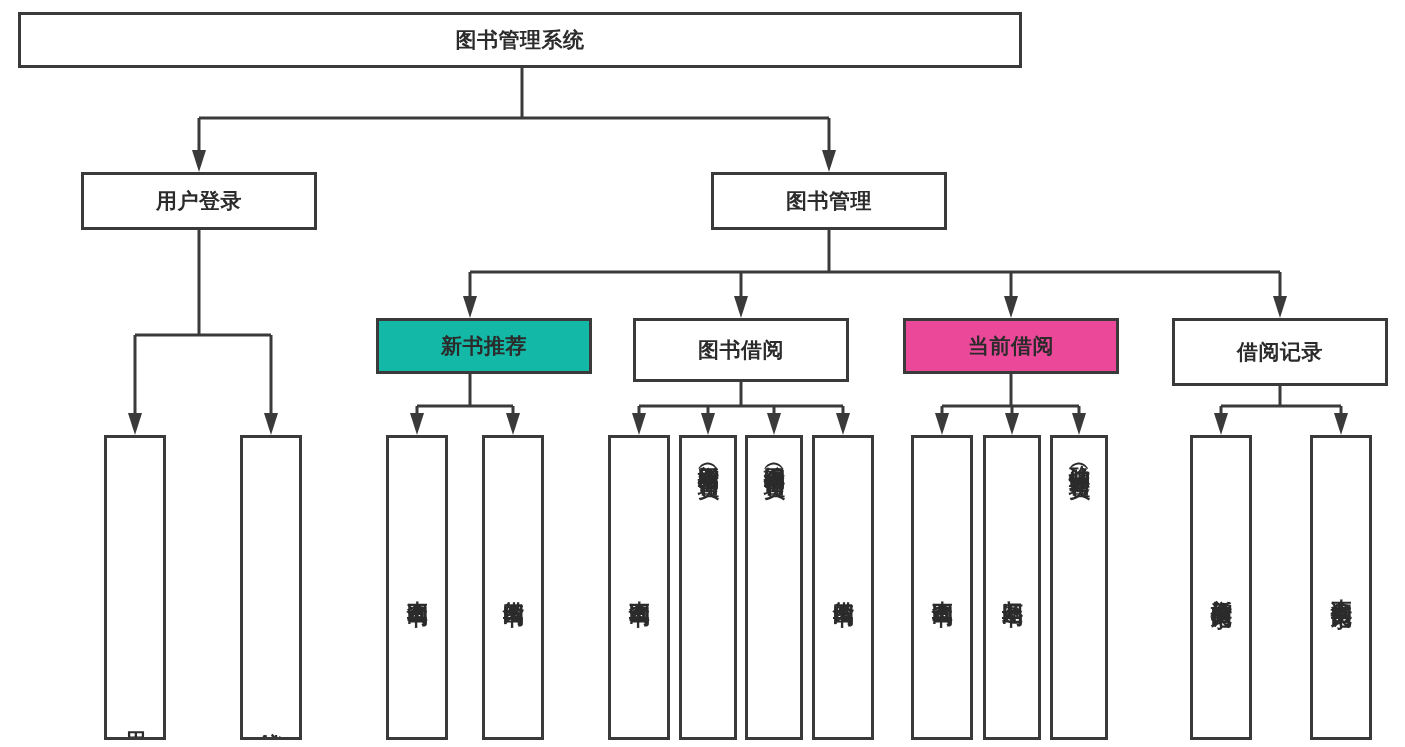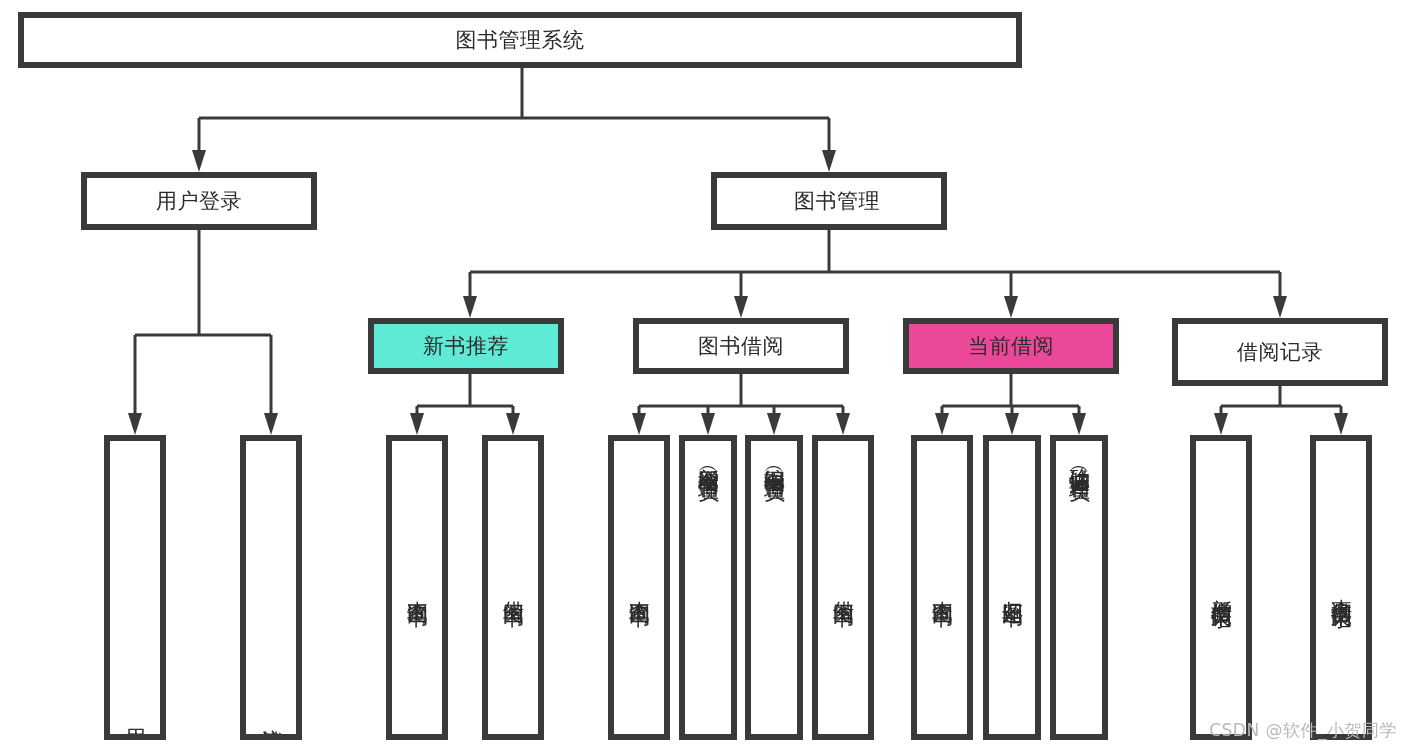--- a/index.html
+++ b/index.html
@@ -17,22 +17,23 @@
   #diagram-root {
     position: absolute;
     left: 0;
     top: 0;
     width: 1405px;
     height: 747px;
   }
   .node-box {
     position: absolute;
     box-sizing: border-box;
-    border: 6px solid #701a75;
+    border: 3px solid #701a75;
     background: #ffffff;
+    font-weight: bold;
   }
   .node-label {
     position: absolute;
     left: 0;
     width: 100%;
     text-align: center;
     color: #2b2b2b;
     font-size: 21px;
     line-height: 1.15;
     letter-spacing: 0.5px;
@@ -136,26 +137,26 @@
       <path d="M 1334 413 L 1348 413 L 1341 435 Z" fill="#3a3a3a"></path>
     </svg>
   <div id="nodes-layer">
       <div class="node-box node-h" style="left: 18px; top: 12px; width: 1004px; height: 56px; border-color: rgb(58, 58, 58); background: rgb(255, 255, 255);">
         <span class="node-label" style="color: rgb(43, 43, 43);">图书管理系统</span>
       </div>
       <div class="node-box node-h" style="left: 81px; top: 172px; width: 236px; height: 58px; border-color: rgb(58, 58, 58); background: rgb(255, 255, 255);">
         <span class="node-label" style="color: rgb(43, 43, 43);">用户登录</span>
       </div>
       <div class="node-box node-h" style="left: 711px; top: 172px; width: 236px; height: 58px; border-color: rgb(58, 58, 58); background: rgb(255, 255, 255);">
-        <span class="node-label" style="color: rgb(43, 43, 43); padding-left: 8px;">图书管理</span>
-      </div>
-      <div class="node-box node-h" style="left: 368px; top: 318px; width: 196px; height: 56px; border-color: rgb(58, 58, 58); background: #5eead4;">
+        <span class="node-label" style="color: rgb(43, 43, 43);">图书管理</span>
+      </div>
+      <div class="node-box node-h" style="left: 376px; top: 318px; width: 216px; height: 56px; border-color: rgb(58, 58, 58); background: #14b8a6;">
         <span class="node-label" style="color: rgb(43, 43, 43);">新书推荐</span>
       </div>
-      <div class="node-box node-h" style="left: 633px; top: 318px; width: 216px; height: 56px; border-color: rgb(58, 58, 58); background: rgb(255, 255, 255);">
+      <div class="node-box node-h" style="left: 633px; top: 318px; width: 216px; height: 64px; border-color: rgb(58, 58, 58); background: rgb(255, 255, 255);">
         <span class="node-label" style="color: rgb(43, 43, 43);">图书借阅</span>
       </div>
       <div class="node-box node-h" style="left: 903px; top: 318px; width: 216px; height: 56px; border-color: rgb(58, 58, 58); background: #ec4899;">
         <span class="node-label" style="color: rgb(43, 43, 43);">当前借阅</span>
       </div>
       <div class="node-box node-h" style="left: 1172px; top: 318px; width: 216px; height: 68px; border-color: rgb(58, 58, 58); background: rgb(255, 255, 255);">
         <span class="node-label" style="color: rgb(43, 43, 43);">借阅记录</span>
       </div>
       <div class="node-box node-v" style="left: 104px; top: 435px; width: 62px; height: 305px; border-color: rgb(58, 58, 58); background: rgb(255, 255, 255);">
         <span class="node-label" style="color: rgb(43, 43, 43); bottom: 14px; top: auto;">用户登录</span>
@@ -190,14 +191,13 @@
       <div class="node-box node-v" style="left: 1050px; top: 435px; width: 58px; height: 305px; border-color: rgb(58, 58, 58); background: rgb(255, 255, 255);">
         <span class="node-label" style="color: rgb(43, 43, 43); top: 10px; bottom: auto;">确认归还（管理员）</span>
       </div>
       <div class="node-box node-v" style="left: 1190px; top: 435px; width: 62px; height: 305px; border-color: rgb(58, 58, 58); background: rgb(255, 255, 255);">
         <span class="node-label" style="color: rgb(43, 43, 43); top: 50%; transform: translate(-50%, -50%);">新增借阅记录</span>
       </div>
       <div class="node-box node-v" style="left: 1310px; top: 435px; width: 62px; height: 305px; border-color: rgb(58, 58, 58); background: rgb(255, 255, 255);">
         <span class="node-label" style="color: rgb(43, 43, 43); top: 50%; transform: translate(-50%, -50%);">查询借阅记录</span>
       </div>
     </div>
-  <div class="watermark">CSDN @软件_小贺同学</div>
 </div>
 
 </body></html>

